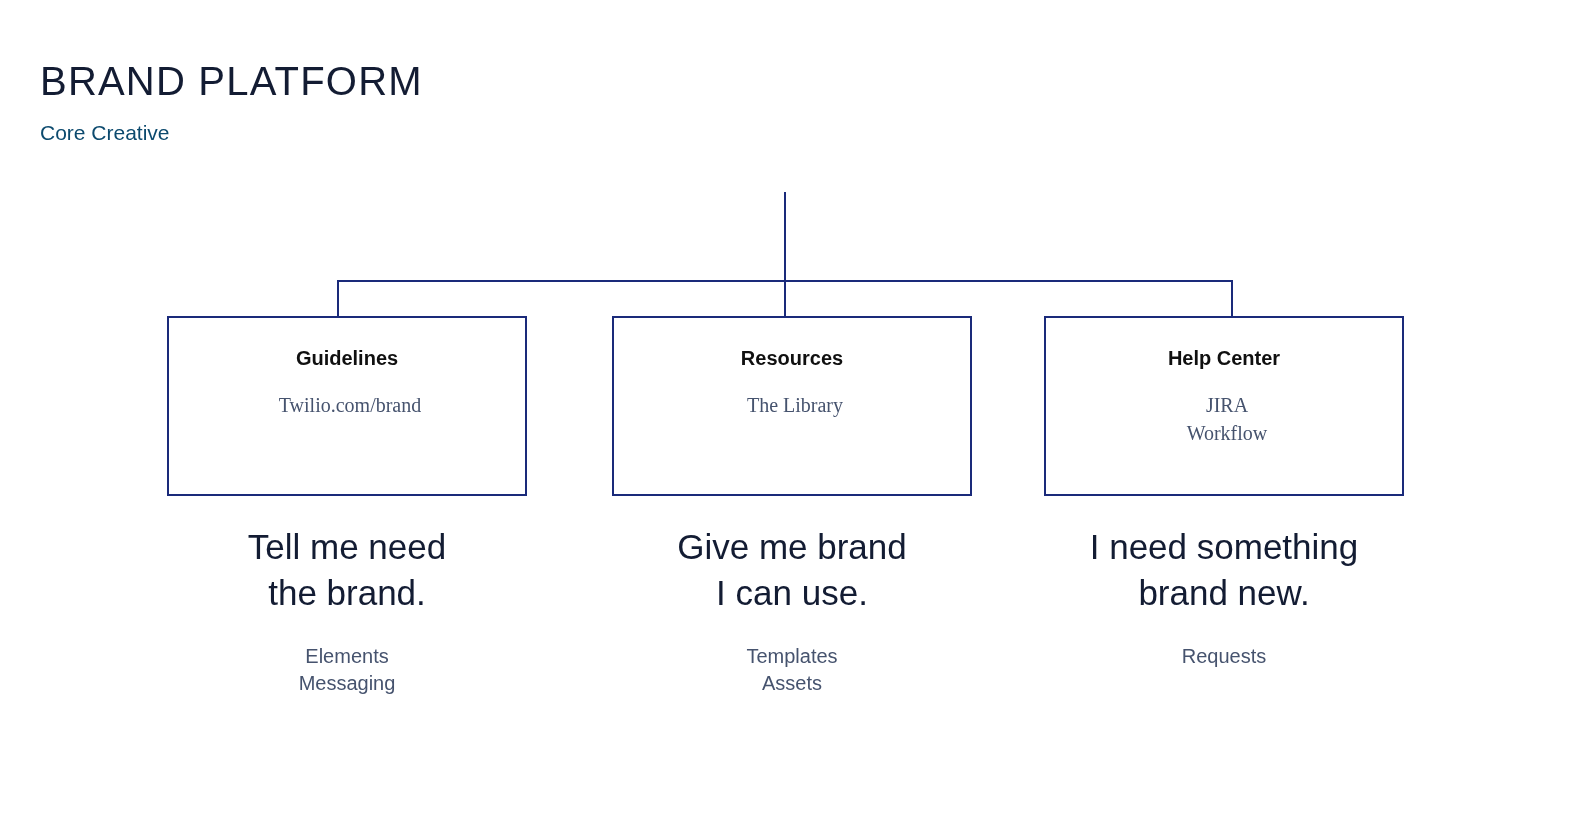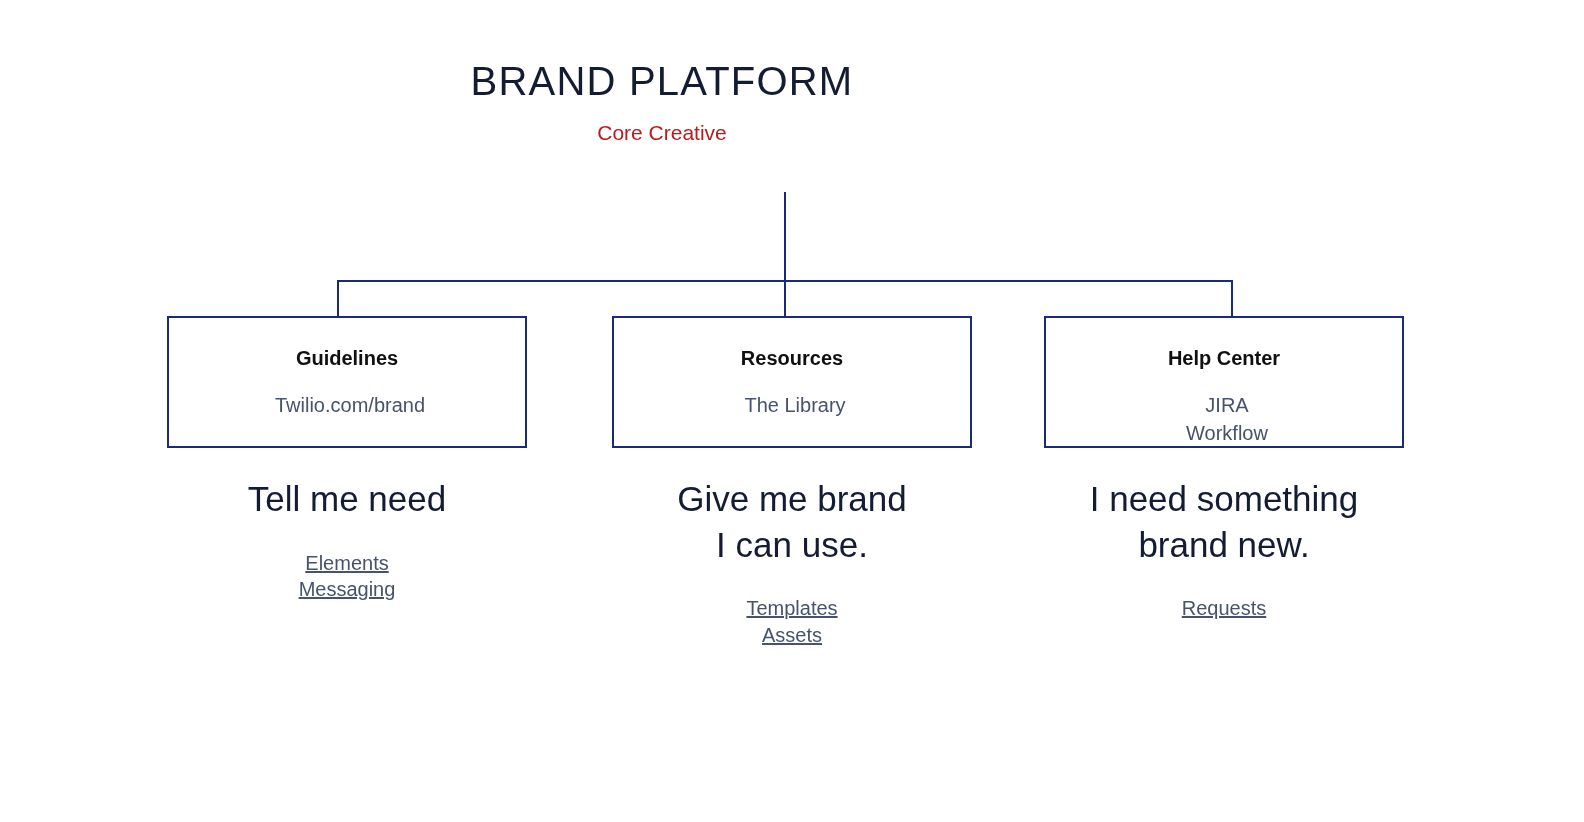--- a/index.html
+++ b/index.html
@@ -22,34 +22,35 @@
     width: 1584px;
     height: 822px;
   }
 
   
   .header {
     position: absolute;
     left: 0;
     top: 58px;
     width: 1324px;
-    text-align: center;
+    text-align: left;
+    padding-left: 40px;
   }
   .title {
     font-size: 40px;
     letter-spacing: 1.2px;
     color: #131c33;
     font-weight: 400;
     line-height: 1.15;
     margin: 0;
   }
   .subtitle {
     margin: 16px 0 0 0;
     font-size: 21px;
-    color: #b91c1c;
+    color: #0c4a6e;
     font-weight: 400;
     line-height: 1.2;
   }
 
   
   .connectors {
     position: absolute;
     left: 0;
     top: 0;
     width: 1584px;
@@ -68,57 +69,57 @@
     position: absolute;
     top: 0;
   }
   .col-0 { left: 167px;  width: 360px; }
   .col-1 { left: 612px;  width: 360px; }
   .col-2 { left: 1044px; width: 360px; }
 
   .node-box {
     box-sizing: border-box;
     border: 2px solid #1a2a7a;
-    height: 132px;
+    height: 180px;
     background: #ffffff;
     padding-top: 28px;
     text-align: center;
   }
   .node-title {
     font-size: 20px;
     font-weight: bold;
     color: #101010;
     line-height: 1.2;
     margin: 0;
   }
   .node-sub {
     margin: 22px 0 0 6px;
     font-size: 20px;
     color: #46536e;
     line-height: 1.38;
+    font-family: Liberation Serif, serif;
   }
   .node-sub-line { display: block; }
 
   .question {
     margin: 28px 0 0 0;
     text-align: center;
     font-size: 35px;
     color: #131c33;
     line-height: 1.3;
     font-weight: 400;
   }
   .question-line { display: block; }
 
   .items {
     margin: 28px 0 0 0;
     text-align: center;
     font-size: 20px;
     color: #46536e;
     line-height: 1.33;
-    text-decoration: underline;
   }
   .item { display: block; }
 </style>
 </head>
 <body>
 
 <div id="diagram">
 
   <div class="header">
     <div class="title">BRAND PLATFORM</div>
@@ -144,20 +145,21 @@
 
     <div class="column col-0">
       <div class="node-box">
         <div class="node-title">Guidelines</div>
         <div class="node-sub">
           <span class="node-sub-line">Twilio.com/brand</span>
         </div>
       </div>
       <div class="question">
         <span class="question-line">Tell me need</span>
+        <span class="question-line">the brand.</span>
       </div>
       <div class="items">
         <span class="item">Elements</span>
         <span class="item">Messaging</span>
       </div>
     </div>
 
     <div class="column col-1">
       <div class="node-box">
         <div class="node-title">Resources</div>

